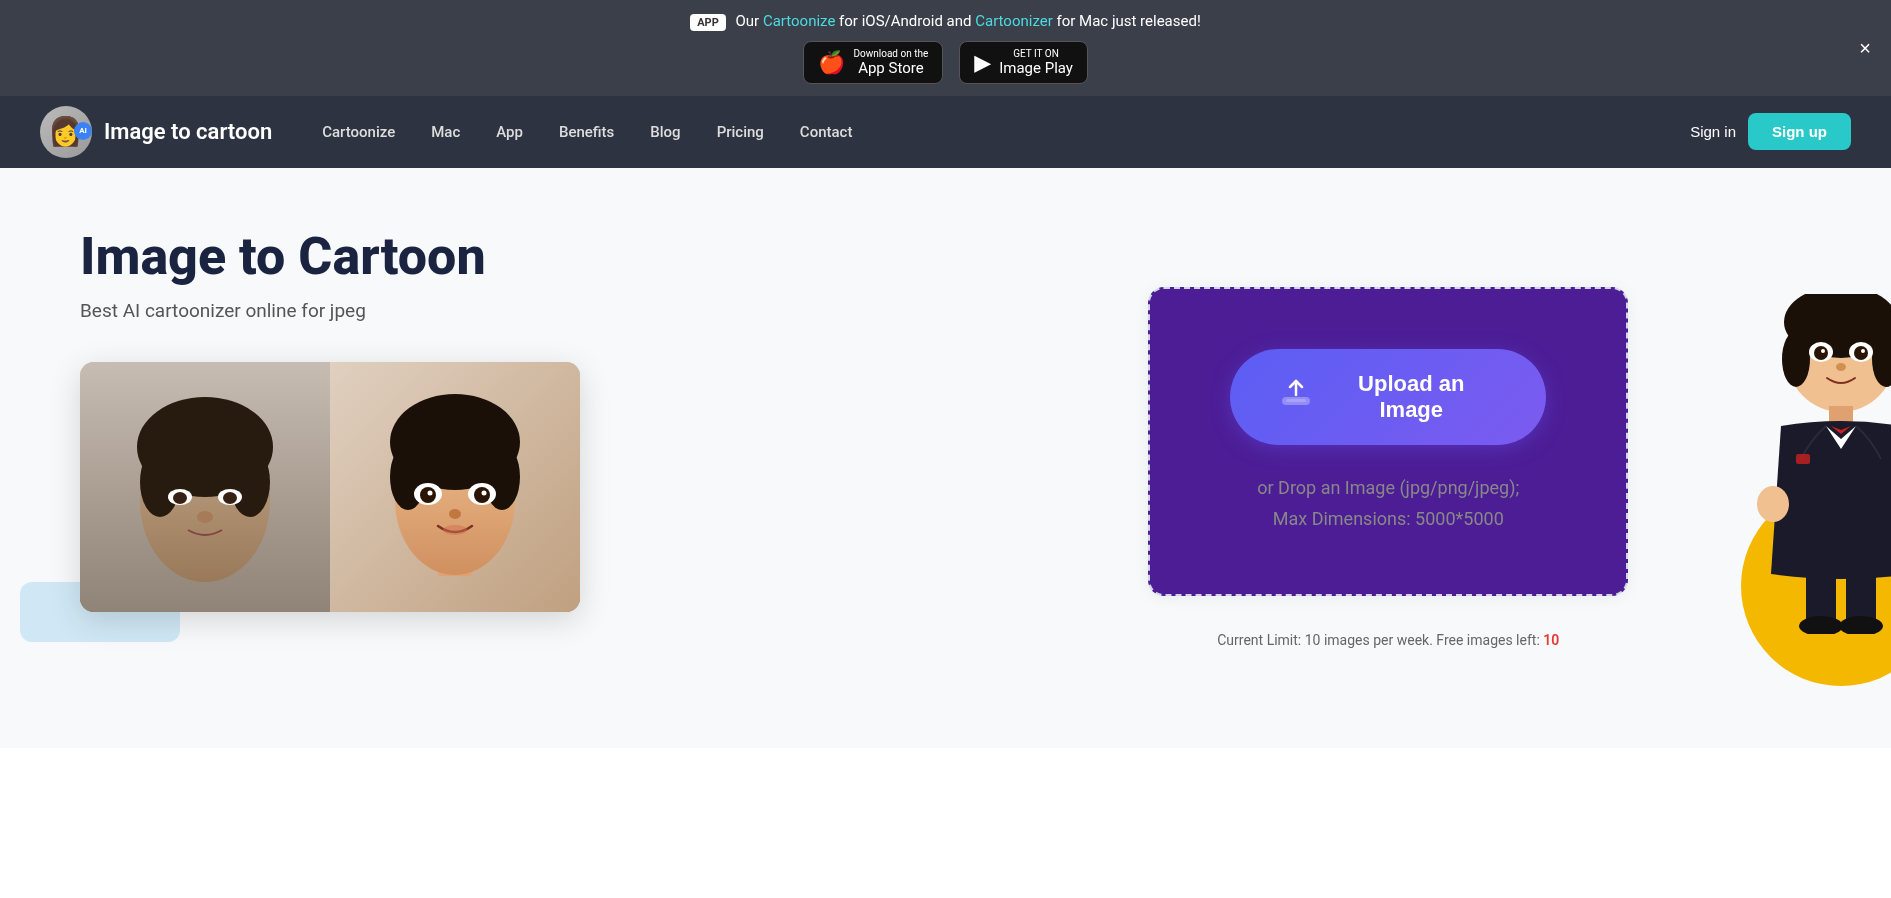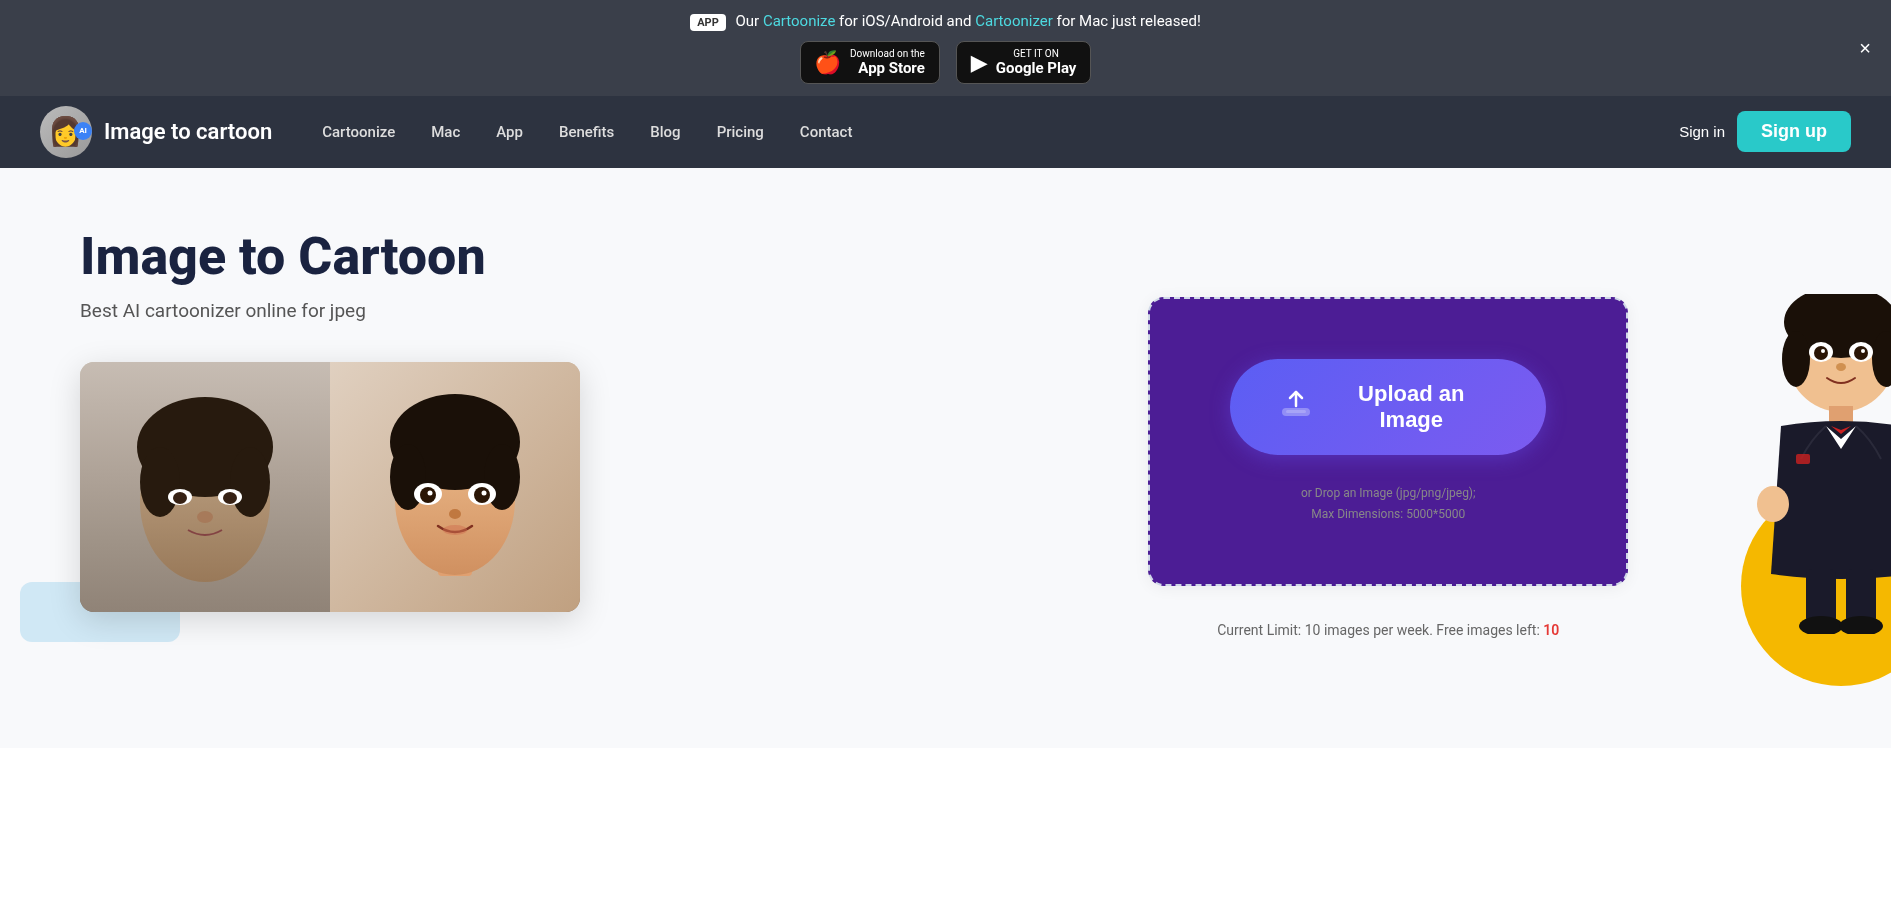--- a/index.html
+++ b/index.html
@@ -33,23 +33,23 @@
       font-size: 22px;
       margin-right: 8px;
     }
     .top-banner .app-badge .badge-sub {
       font-size: 10px;
       display: block;
       text-align: center;
     }
     .top-banner .app-badge .badge-main {
       font-size: 15px;
-      font-weight: 700;
+      font-weight: 400;
       display: block;
-      text-align: right;
+      text-align: center;
     }
     .banner-close {
       position: absolute;
       right: 20px;
       top: 50%;
       transform: translateY(-50%);
       background: none;
       border: none;
       color: #fff;
       font-size: 20px;
@@ -137,21 +137,21 @@
       font-size: 15px;
       cursor: pointer;
       font-weight: 500;
     }
     .btn-signup {
       background: #29c9c9;
       color: #fff;
       border: none;
       border-radius: 8px;
       padding: 10px 24px;
-      font-size: 18px;
+      font-size: 15px;
       font-weight: 600;
       cursor: pointer;
     }
 
     
     .hero {
       display: flex;
       padding: 60px 80px 40px 80px;
       min-height: 580px;
       background: #f8f9fb;
@@ -259,21 +259,21 @@
       align-items: center;
       gap: 14px;
       margin-bottom: 28px;
       box-shadow: 0 4px 20px rgba(100,80,240,0.4);
     }
     .upload-icon {
       font-size: 28px;
     }
     .upload-hint {
       color: #888;
-      font-size: 12px;
+      font-size: 18px;
       line-height: 1.7;
     }
     .limit-text {
       margin-top: 36px;
       color: #666;
       font-size: 14px;
     }
     .limit-count {
       color: #e53935;
       font-weight: 600;
@@ -350,21 +350,21 @@
       <span class="badge-icon">🍎</span>
       <span>
         <span class="badge-sub">Download on the</span>
         <span class="badge-main">App Store</span>
       </span>
     </a>
     <a class="app-badge google-play-badge" href="#">
       <span class="play-icon">▶</span>
       <span>
         <span class="badge-sub">GET IT ON</span>
-        <span class="badge-main">Google Play</span>
+        <span class="badge-main">Image Play</span>
       </span>
     </a>
   </div>
   <button class="banner-close">×</button>
 </div>
 
 <nav class="navbar">
   <a class="navbar-logo" href="#">
     <div class="navbar-logo-img">
       <div class="logo-face">👩</div>

